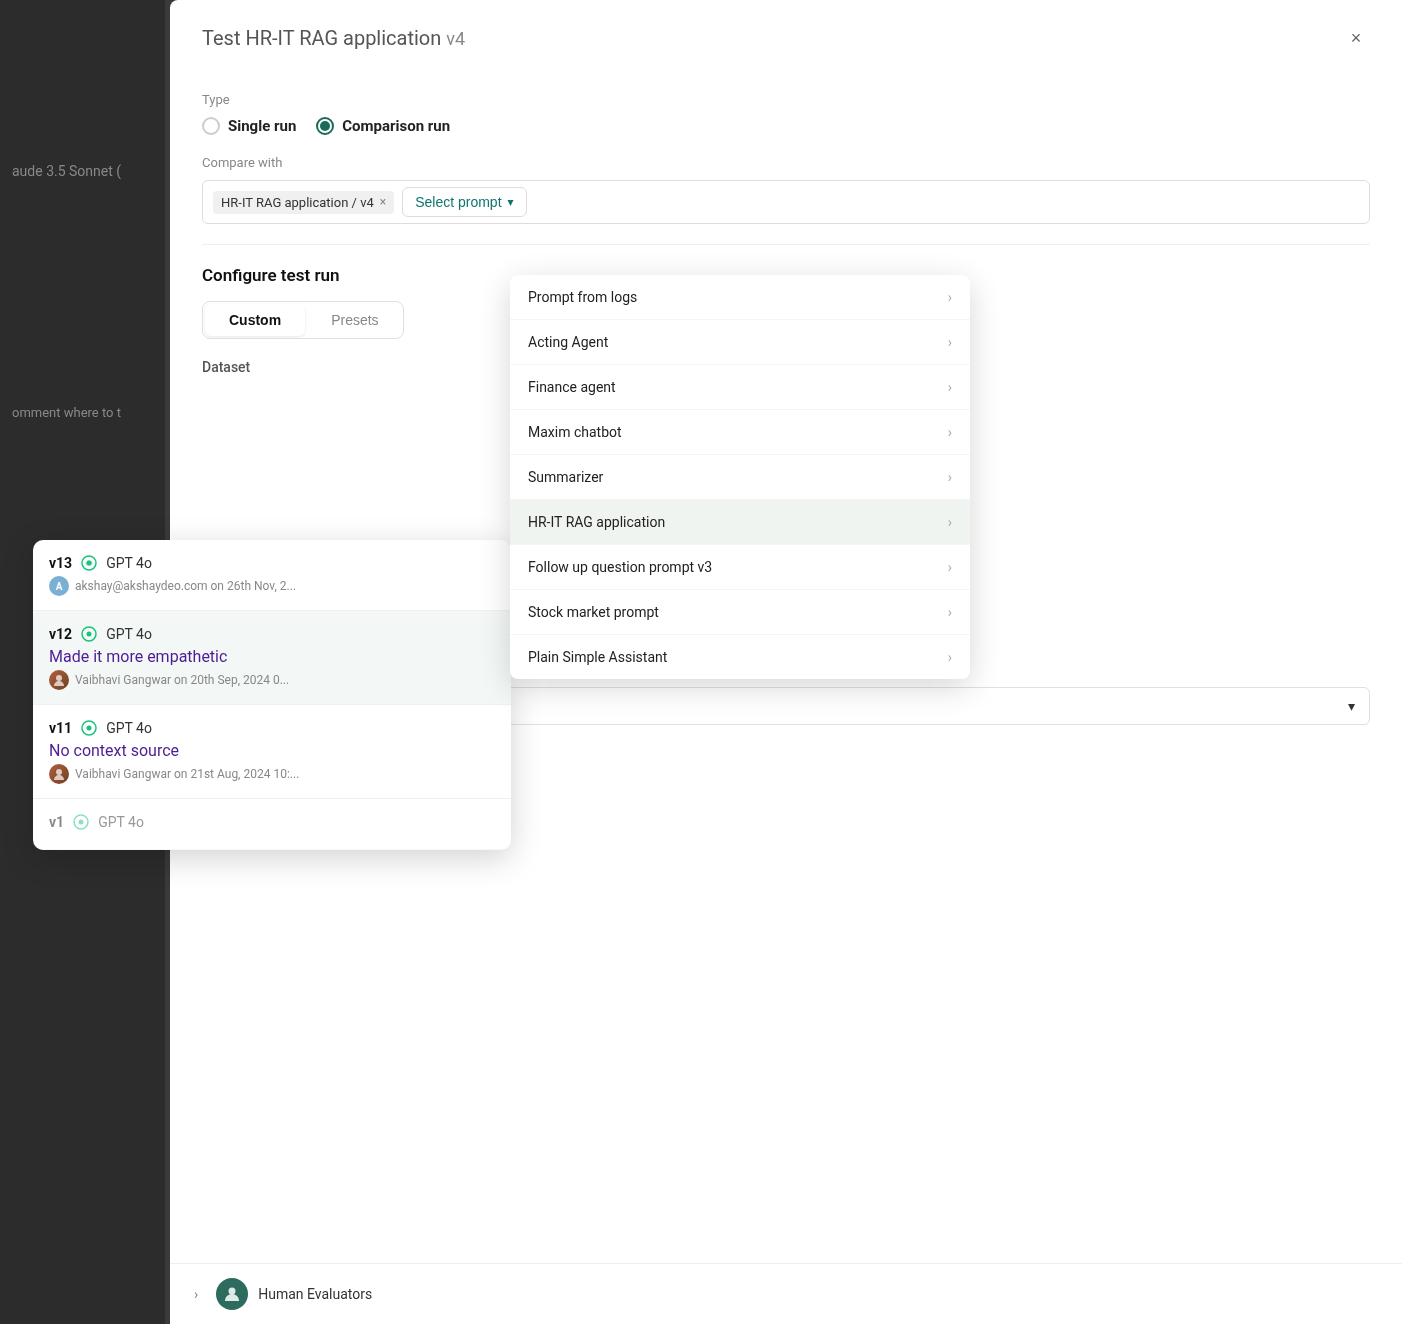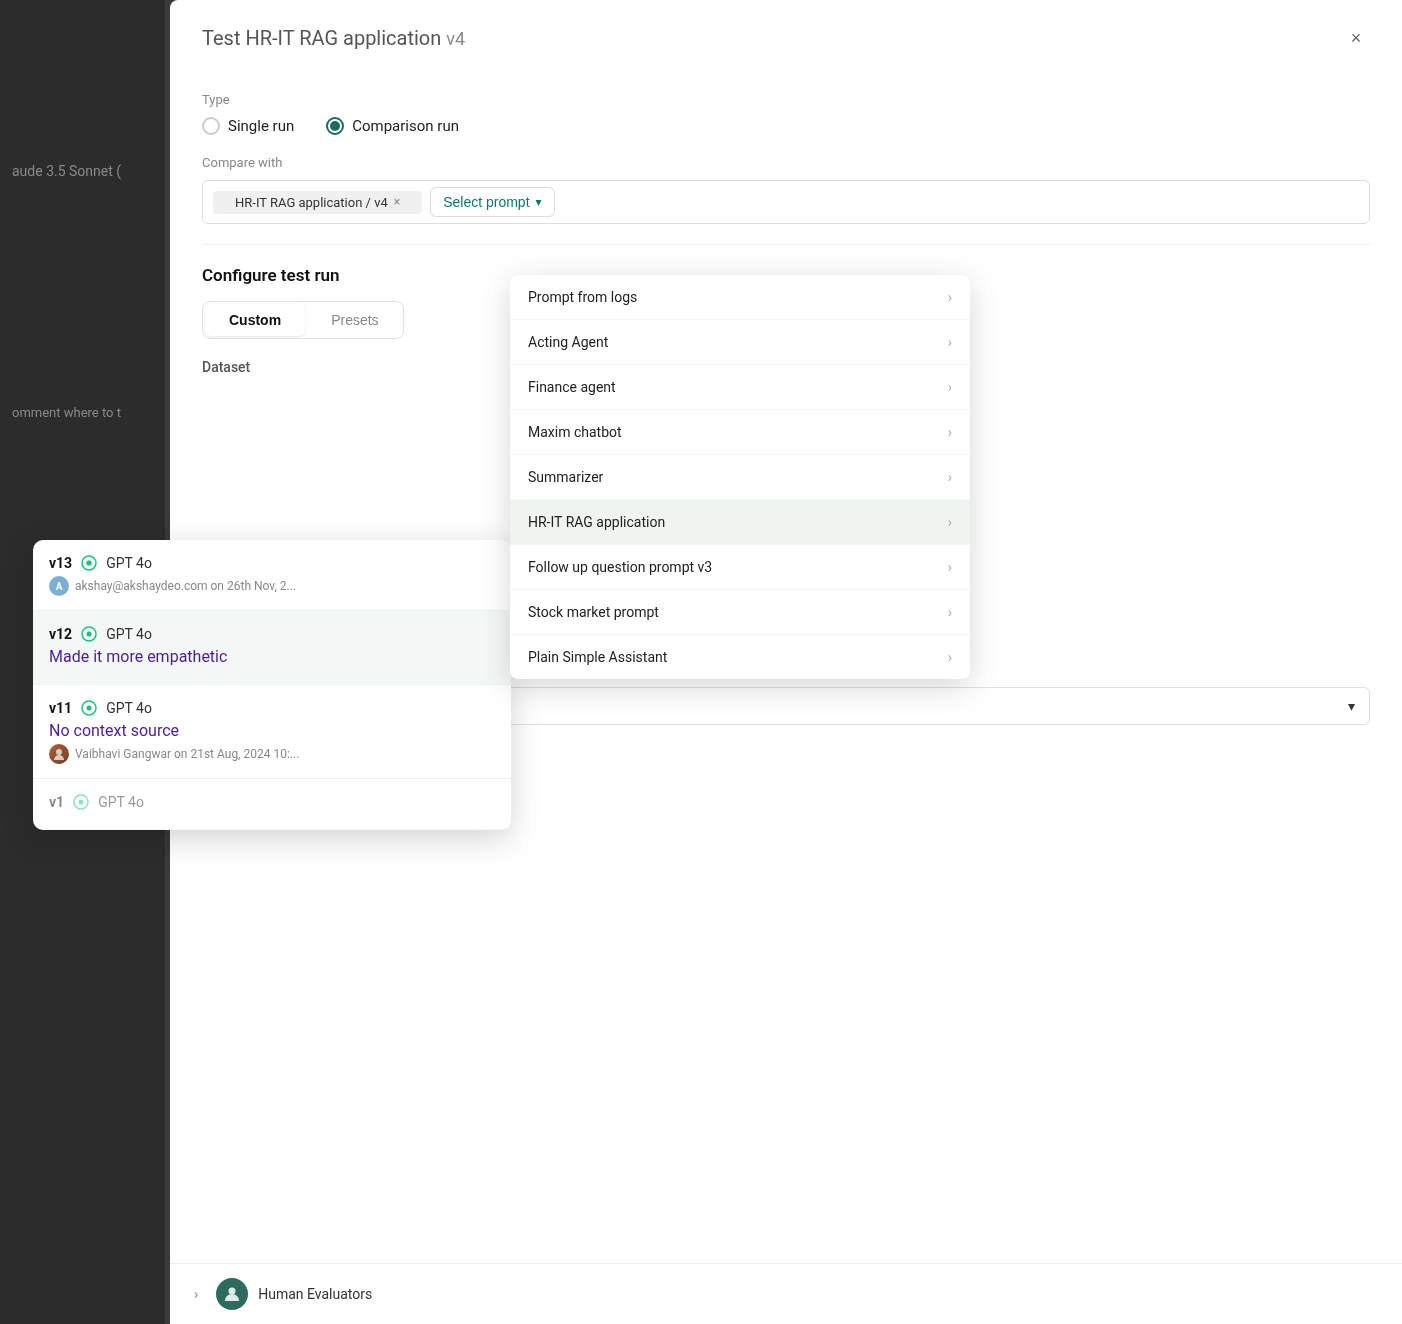--- a/index.html
+++ b/index.html
@@ -109,23 +109,24 @@
 
     .field-label {
       font-size: 13px;
       color: #888;
       margin-bottom: 10px;
       margin-top: 20px;
     }
 
     .radio-group {
       display: flex;
-      gap: 32px;
+      gap: 20px;
       align-items: center;
       margin-bottom: 20px;
+      font-weight: bold;
     }
 
     .radio-option {
       display: flex;
       align-items: center;
       gap: 8px;
       cursor: pointer;
       font-size: 15px;
       color: #222;
     }
@@ -168,21 +169,21 @@
       min-height: 44px;
       position: relative;
     }
 
     .compare-tag {
       display: flex;
       align-items: center;
       gap: 6px;
       background: #f0f0f0;
       border-radius: 4px;
-      padding: 4px 22px;
+      padding: 4px 8px;
       font-size: 13px;
       color: #333;
       white-space: nowrap;
     }
 
     .compare-tag .remove-btn {
       cursor: pointer;
       color: #888;
       font-size: 12px;
       line-height: 1;
@@ -527,20 +528,29 @@
       <span class="version-num">v12</span>
       <span class="gpt-icon">
         <svg width="16" height="16" viewBox="0 0 16 16" fill="none">
           <circle cx="8" cy="8" r="7" stroke="#19c37d" stroke-width="1.5" fill="none"></circle>
           <circle cx="8" cy="8" r="2.5" fill="#19c37d"></circle>
         </svg>
       </span>
       <span class="version-model">GPT 4o</span>
     </div>
     <div class="version-desc">Made it more empathetic</div>
+    <div class="version-meta">
+      <div class="avatar-small dark" style="background: linear-gradient(135deg, #b06040, #704020);">
+        <svg width="14" height="14" viewBox="0 0 14 14">
+            <circle cx="7" cy="5" r="3" fill="#fff" opacity="0.7"></circle>
+            <path d="M2 13c0-3 2.5-5 5-5s5 2 5 5" fill="#fff" opacity="0.7"></path>
+          </svg>
+      </div>
+      <span>Vaibhavi Gangwar on 20th Sep, 2024 0...</span>
+    </div>
   </div>
 
   <div class="version-item">
     <div class="version-header">
       <span class="version-num">v11</span>
       <span class="gpt-icon">
         <svg width="16" height="16" viewBox="0 0 16 16" fill="none">
           <circle cx="8" cy="8" r="7" stroke="#19c37d" stroke-width="1.5" fill="none"></circle>
           <circle cx="8" cy="8" r="2.5" fill="#19c37d"></circle>
         </svg>

